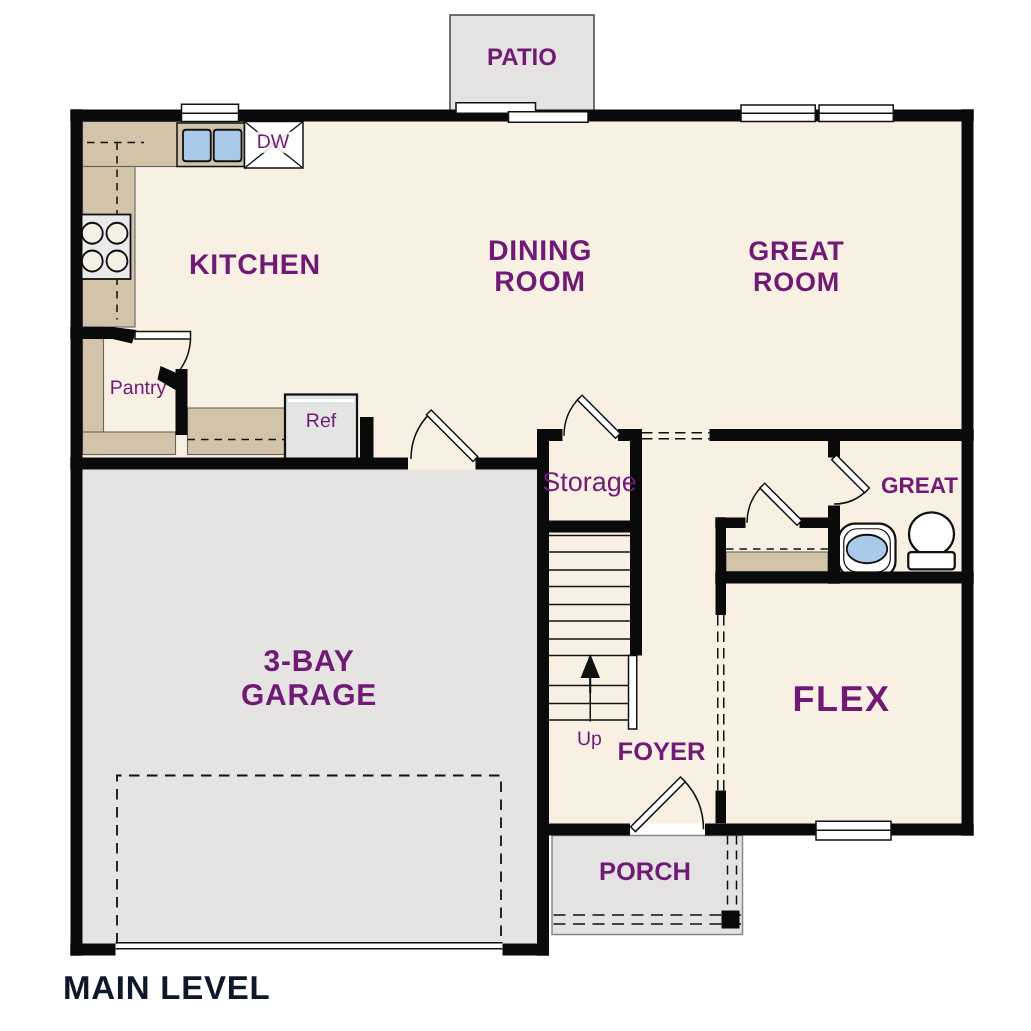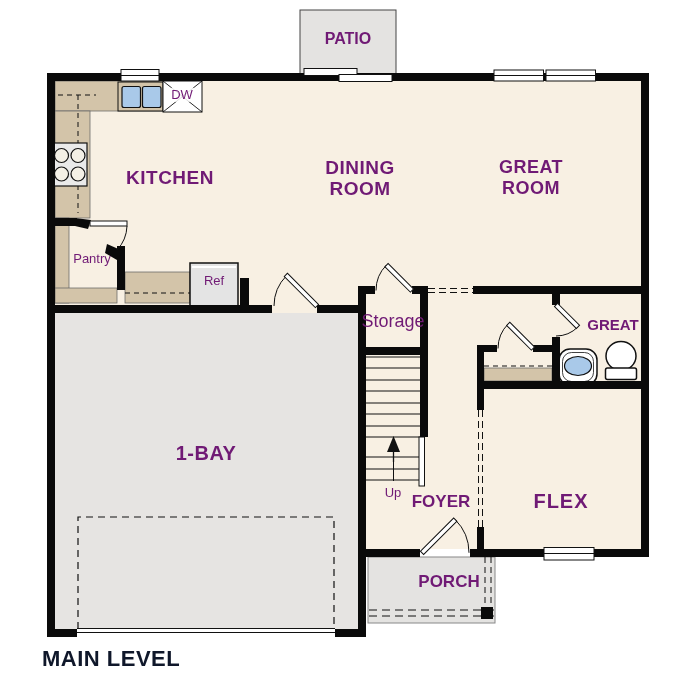--- a/index.html
+++ b/index.html
@@ -209,28 +209,29 @@
     <div>DINING</div>
     <div>ROOM</div>
   </div>
 
   <div class="lbl two" style="left:531px;top:178px;font-size:18px;letter-spacing:.5px;">
     <div>GREAT</div>
     <div>ROOM</div>
   </div>
 
   <div class="lbl two" style="left:206px;top:453px;font-size:20px;letter-spacing:.5px;line-height:23px;">
-    <div>1-BAY</div>
+    <div>3-BAY</div>
+    <div>GARAGE</div>
   </div>
 
-  <div class="lbl" style="left:561px;top:467px;font-size:20px;letter-spacing:1px;margin-top:34px;">FLEX</div>
+  <div class="lbl" style="left:561px;top:467px;font-size:24px;letter-spacing:1px;">FLEX</div>
   <div class="lbl" style="left:441px;top:502px;font-size:17px;">FOYER</div>
   <div class="lbl" style="left:613px;top:325px;font-size:15px;">GREAT</div>
   <div class="lbl" style="left:348px;top:39px;font-size:16px;">PATIO</div>
-  <div class="lbl" style="left:430px;top:582px;font-size:17px;margin-left:19px;">PORCH</div>
+  <div class="lbl" style="left:430px;top:582px;font-size:17px;">PORCH</div>
 
   <div class="lbl small" style="left:393px;top:322px;font-size:18px;">Storage</div>
   <div class="lbl small" style="left:92px;top:259px;font-size:13px;">Pantry</div>
   <div class="lbl small" style="left:393px;top:493px;font-size:13px;">Up</div>
   <div class="lbl small" style="left:214px;top:281px;font-size:13px;">Ref</div>
   <div class="lbl small dwbg" style="left:182px;top:95px;font-size:13px;">DW</div>
 
   <div id="main-title">MAIN LEVEL</div>
 </div>
 

